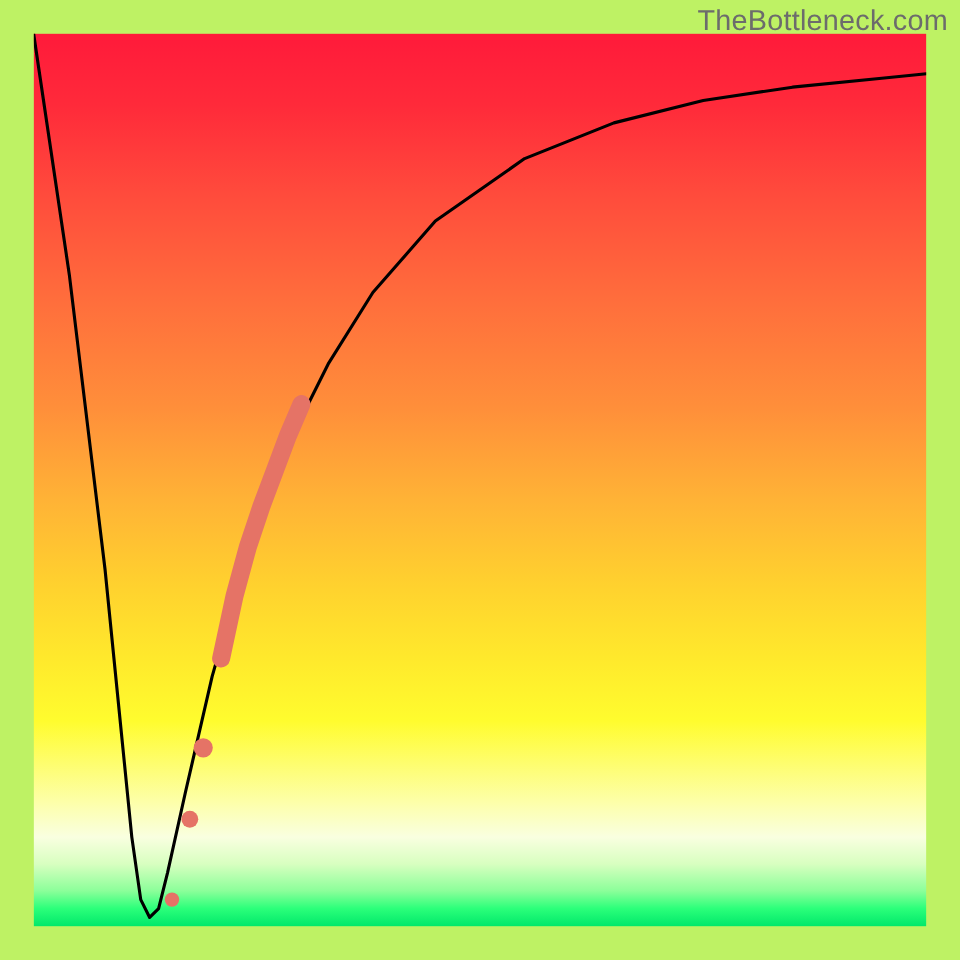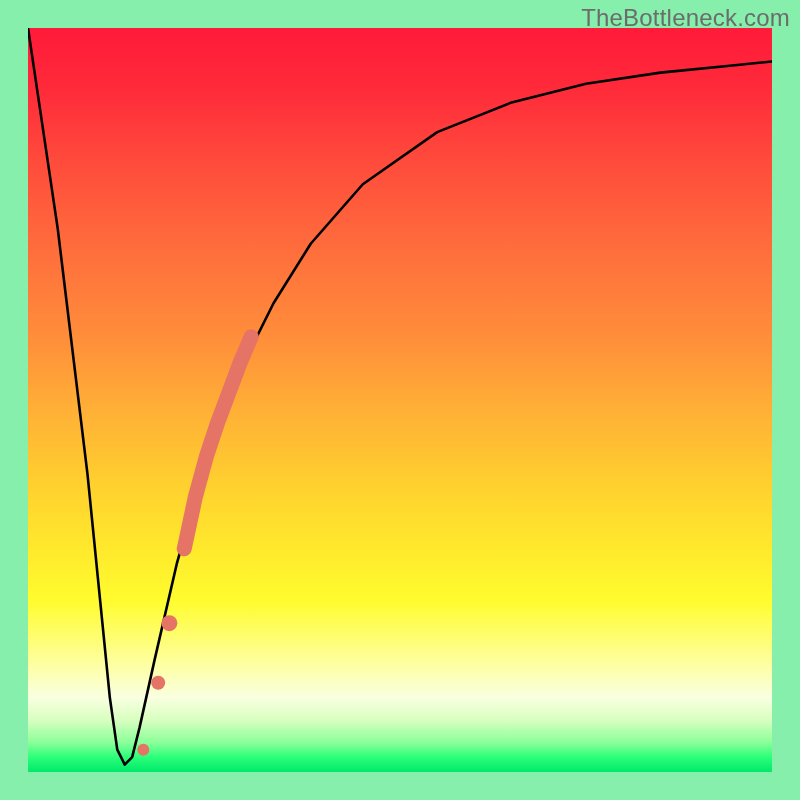--- a/index.html
+++ b/index.html
@@ -7,21 +7,21 @@
     padding: 0;
     width: 800px;
     height: 800px;
     overflow: hidden;
     background: #000;
     font-family: Arial, Helvetica, sans-serif;
   }
   .frame {
     position: absolute;
     inset: 0;
-    background: #86efac;
+    background: #bef264;
   }
   .plot {
     position: absolute;
     left: 28px;
     top: 28px;
     width: 744px;
     height: 744px;
     overflow: hidden;
   }
   .gradient {

